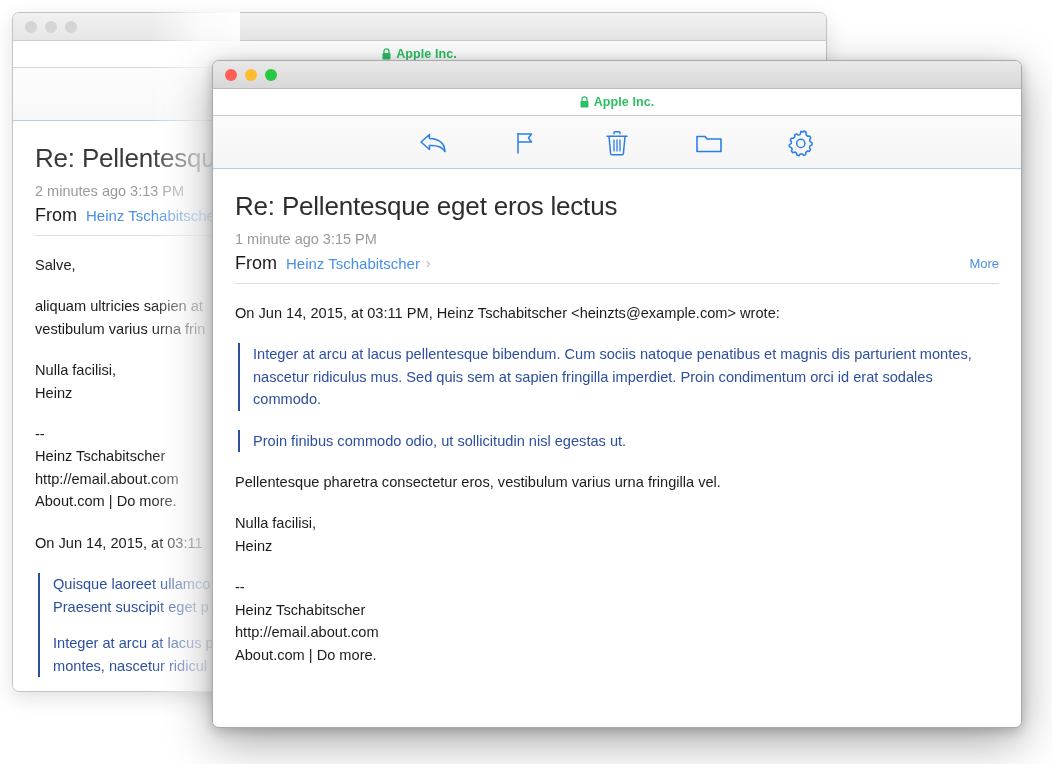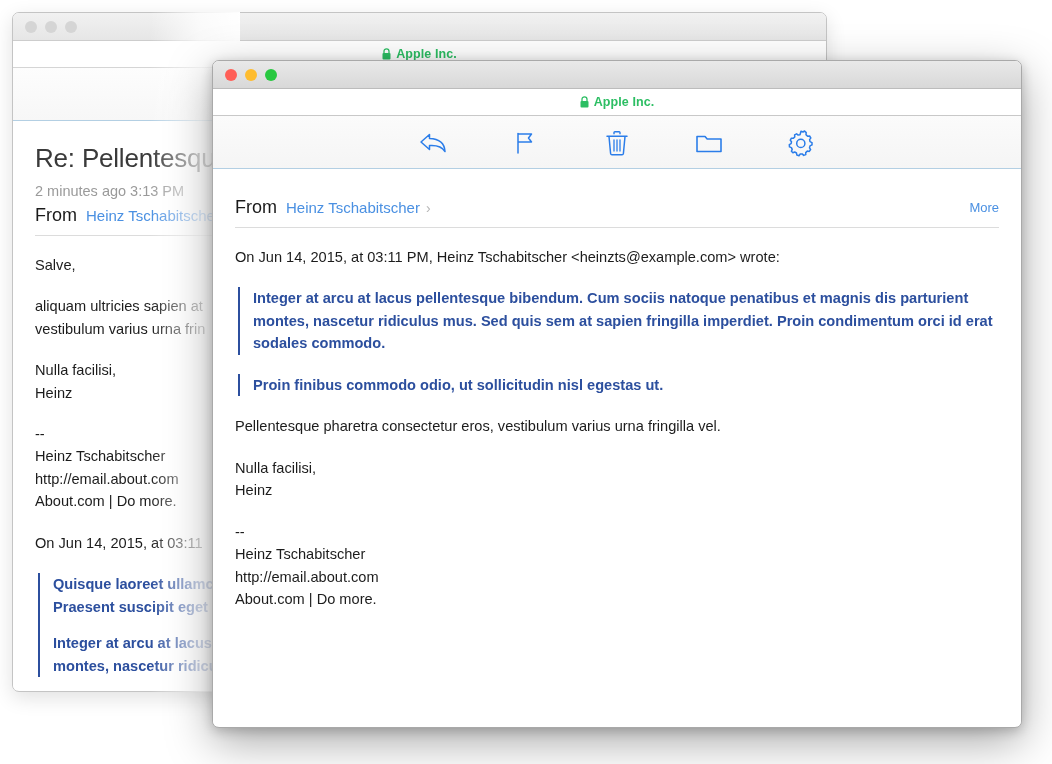--- a/index.html
+++ b/index.html
@@ -121,21 +121,20 @@
   }
   .quote {
     border-left:2px solid #2c4f9e;
     padding-left:13px;
     margin:0 0 19px 3px;
   }
   .quote p {
     font-size:14.6px;
     color:#2c4f9e;
     line-height:1.54;
-    font-weight:bold;
   }
   .spacer-sm { height:14px; }
 
   
   #back-window {
     left:12px; top:12px;
     width:815px; height:680px;
     border:1px solid #c4c4c4;
     box-shadow:0 6px 20px rgba(0,0,0,0.12);
   }
@@ -302,20 +301,22 @@
               <circle cx="13.8" cy="14.4" r="4.1"></circle>
             </g>
           </svg>
         </span>
       </div>
 
     </div>
 
     <div class="mail-body">
       <div class="mail-head">
+        <div class="subject">Re: Pellentesque eget eros lectus</div>
+        <div class="timestamp">1 minute ago 3:15 PM</div>
         <div class="from-row">
           <span class="from-label">From</span>
           <span class="from-name">Heinz Tschabitscher</span>
           <span class="chevron">›</span>
           <span class="more-link">More</span>
         </div>
       </div>
       <div class="head-divider"></div>
 
       <div class="mail-content">

